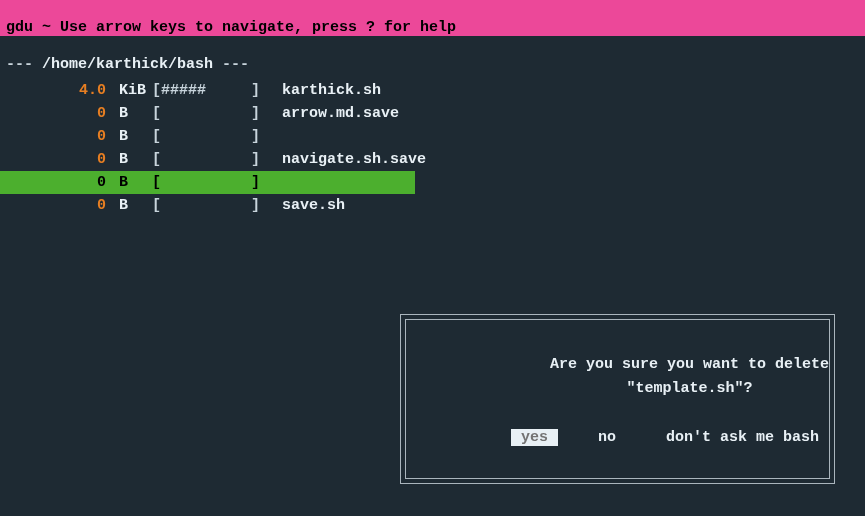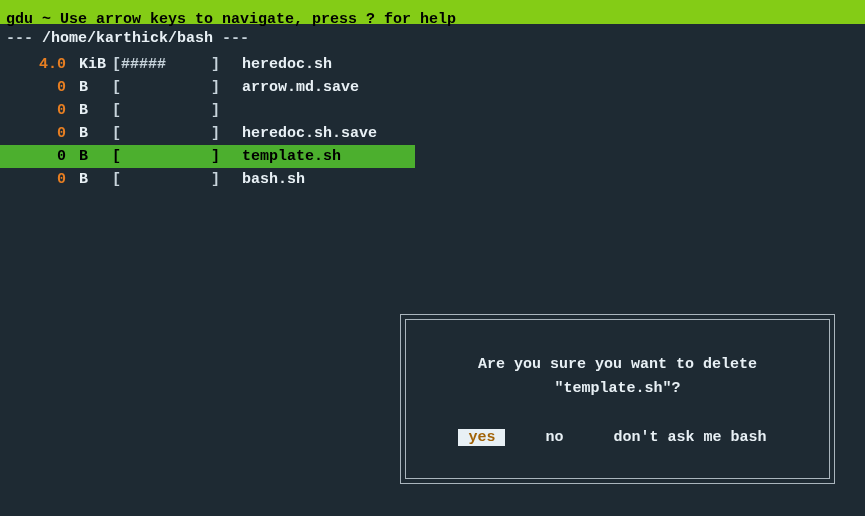--- a/index.html
+++ b/index.html
@@ -11,40 +11,41 @@
       width: 865px;
       height: 516px;
       background: #1e2a33;
       font-family: 'Courier New', 'Consolas', monospace;
       font-size: 15px;
       font-weight: bold;
       overflow: hidden;
       position: relative;
     }
     .header-bar {
-      background: #84cc16;
+      background: #ec4899;
       color: #000;
-      padding: 10px 6px;
+      padding: 18px 6px;
       height: 24px;
       line-height: 20px;
     }
     .path-line {
       color: #c8d4dc;
       padding: 2px 6px;
-      margin-top: 4px;
+      margin-top: 18px;
     }
     .file-list {
       margin-top: 4px;
     }
     .file-row {
       display: flex;
       height: 23px;
       line-height: 23px;
       white-space: pre;
       color: #c8d4dc;
+      padding-left: 40px;
     }
     .file-row.selected {
       background: #4caf2e;
       width: 415px;
       margin-left: 0;
     }
     .size-val {
       width: 70px;
       text-align: right;
       padding-right: 4px;
@@ -80,58 +81,58 @@
       border: 1px solid #aab5bd;
       background: #1e2a33;
       padding: 4px;
     }
     .dialog-inner {
       border: 1px solid #aab5bd;
       width: 100%;
       height: 100%;
       display: flex;
       flex-direction: column;
-      align-items: center;
+      align-items: flex-end;
       justify-content: center;
       color: #e8f0f5;
     }
     .dialog-text {
       text-align: center;
       margin-bottom: 28px;
       line-height: 24px;
     }
     .dialog-buttons {
       display: flex;
       gap: 30px;
       align-items: center;
     }
     .dlg-btn {
       padding: 0 10px;
     }
     .dlg-btn.selected {
       background: #e8f0f5;
-      color: #a16207;
+      color: #737373;
     }
   </style>
 </head>
 <body>
 
 <div class="header-bar">
   <span>gdu ~ Use arrow keys to navigate, press ? for help</span>
 </div>
 
 <div class="path-line"><span> --- </span><span class="white-txt">/home/karthick/bash</span><span> ---</span></div>
 
 <div class="file-list" id="file-list">
-    <div class="file-row"><span class="size-val orange">4.0</span><span class="size-unit white-txt"> KiB </span><span class="bar-area">[#####     ] </span><span class="filename white-txt">heredoc.sh</span></div>
+    <div class="file-row"><span class="size-val orange">4.0</span><span class="size-unit white-txt"> KiB </span><span class="bar-area">[#####     ] </span><span class="filename white-txt">karthick.sh</span></div>
     <div class="file-row"><span class="size-val orange">0</span><span class="size-unit white-txt"> B   </span><span class="bar-area">[          ] </span><span class="filename white-txt">arrow.md.save</span></div>
     <div class="file-row"><span class="size-val orange">0</span><span class="size-unit white-txt"> B   </span><span class="bar-area">[          ] </span></div>
-    <div class="file-row"><span class="size-val orange">0</span><span class="size-unit white-txt"> B   </span><span class="bar-area">[          ] </span><span class="filename white-txt">heredoc.sh.save</span></div>
-    <div class="file-row selected"><span class="size-val black">0</span><span class="size-unit black-txt"> B   </span><span class="bar-area black-txt">[          ] </span><span class="filename black-txt">template.sh</span></div>
-    <div class="file-row"><span class="size-val orange">0</span><span class="size-unit white-txt"> B   </span><span class="bar-area">[          ] </span><span class="filename white-txt">bash.sh</span></div>
+    <div class="file-row"><span class="size-val orange">0</span><span class="size-unit white-txt"> B   </span><span class="bar-area">[          ] </span><span class="filename white-txt">navigate.sh.save</span></div>
+    <div class="file-row selected"><span class="size-val black">0</span><span class="size-unit black-txt"> B   </span><span class="bar-area black-txt">[          ] </span></div>
+    <div class="file-row"><span class="size-val orange">0</span><span class="size-unit white-txt"> B   </span><span class="bar-area">[          ] </span><span class="filename white-txt">save.sh</span></div>
   </div>
 
 <div class="dialog">
   <div class="dialog-inner">
     <div class="dialog-text">
       <div>Are you sure you want to delete</div>
       <div>"template.sh"?</div>
     </div>
     <div class="dialog-buttons">
       <span class="dlg-btn selected">yes</span>

